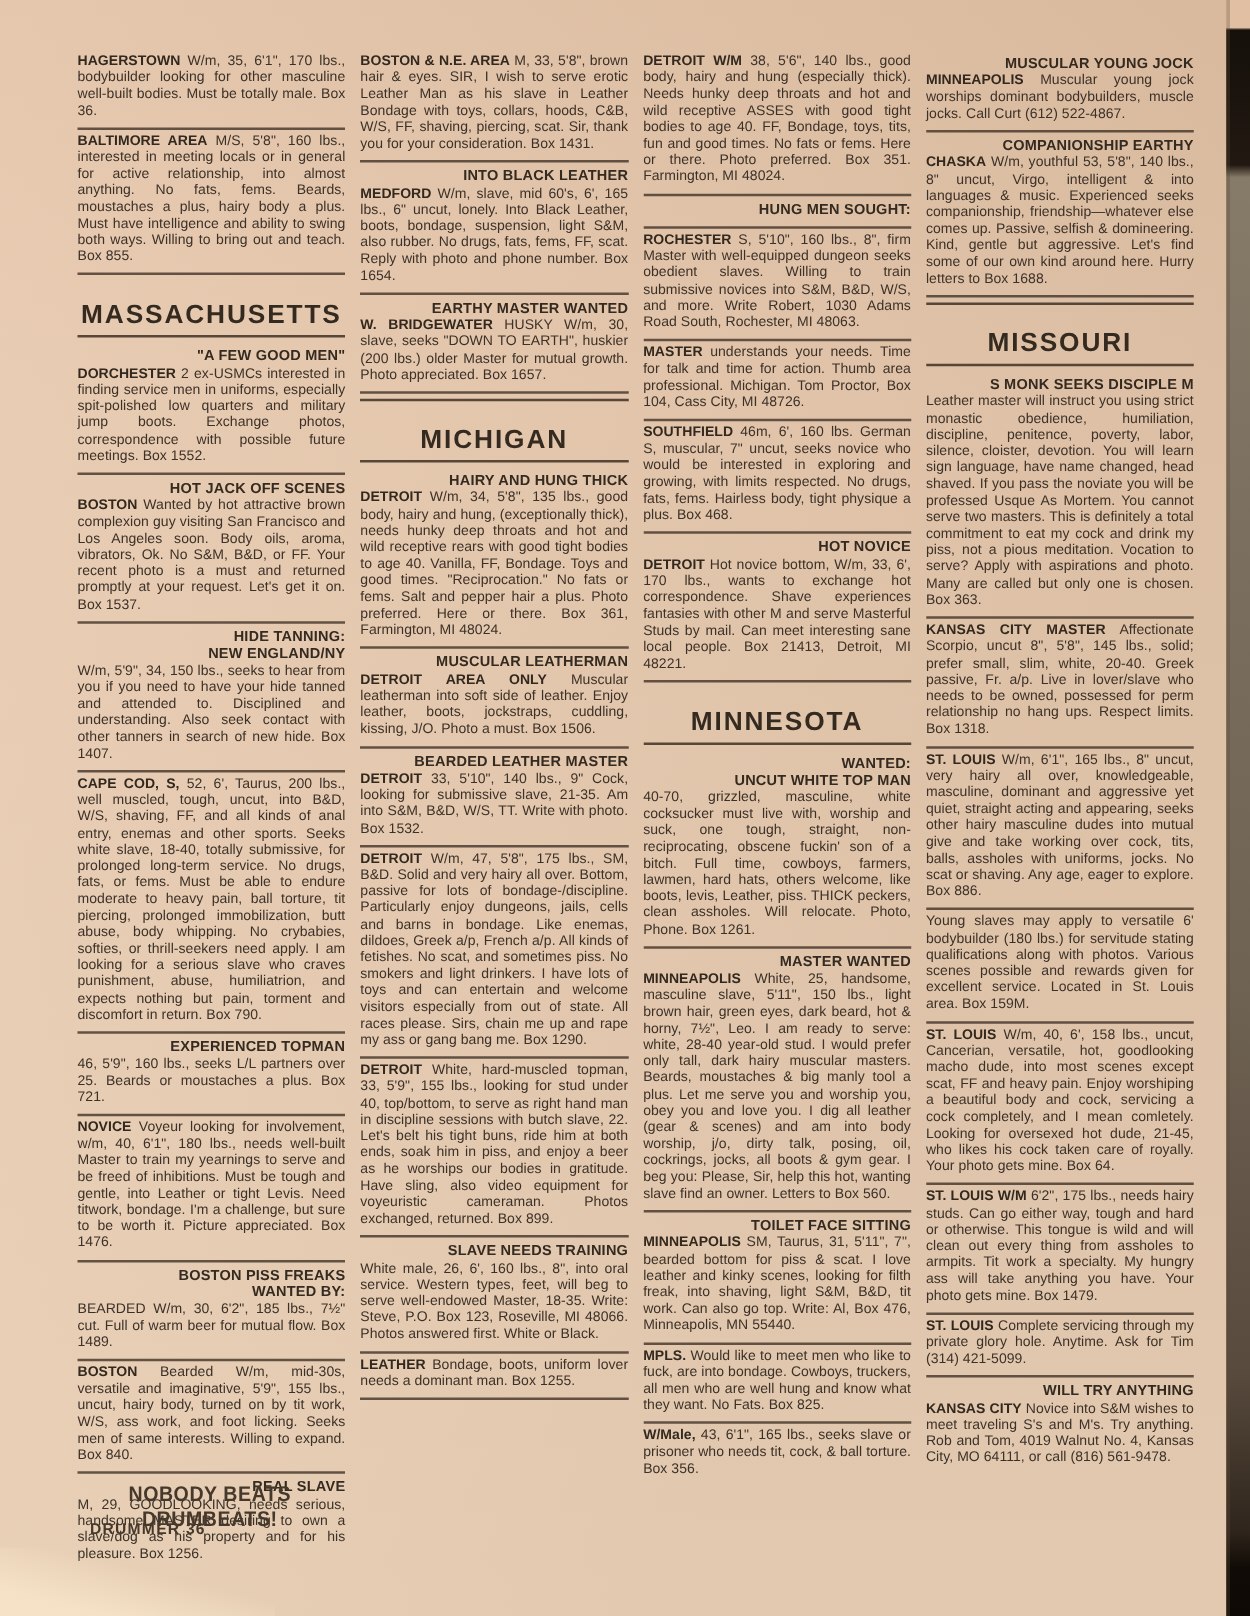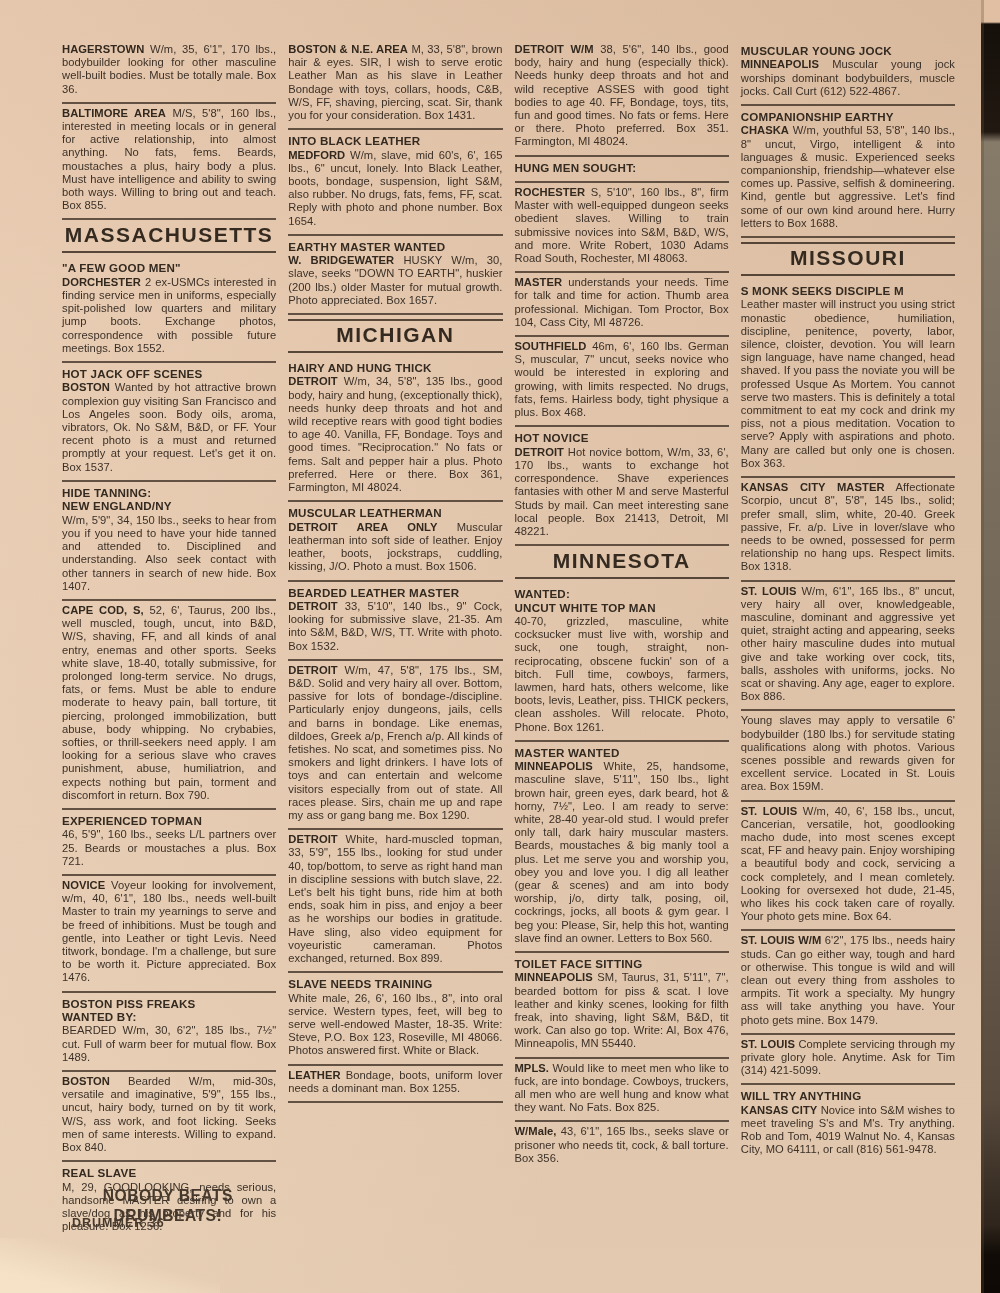--- a/index.html
+++ b/index.html
@@ -15,35 +15,35 @@
     position:absolute; left:62px; top:40px; width:893px;
     display:flex; gap:12px; align-items:flex-start;
   }
   .col { flex:1; min-width:0; }
   .ad {
     border-bottom:2px solid rgba(62,48,36,0.78);
     padding:3px 0 6px 0; margin:0;
   }
   .ad.no-rule { border-bottom:none; }
   .ad-header {
-    font-weight:bold; text-align:left; white-space:pre-line;
+    font-weight:bold; text-align:right; white-space:pre-line;
     font-size:11.6px; line-height:13.4px; letter-spacing:0.2px;
     margin:1px 0 1px 0; color:#342a20;
   }
   .ad-body {
     margin:0; font-size:11.2px; line-height:13.2px;
     text-align:justify; letter-spacing:0.05px;
     color:#3c3128;
   }
   .lead { font-weight:bold; color:#33281e; }
   .section {
     font-weight:bold; text-align:center; font-size:21px; line-height:24px;
     letter-spacing:1.5px; color:#342a20;
     border-bottom:2px solid rgba(62,48,36,0.85);
-    padding:2px 0 4px 0; margin:1px 0 4px 0;
+    padding:19px 0 4px 0; margin:1px 0 4px 0;
   }
   .section.dbl { border-top:2px solid rgba(62,48,36,0.85); margin-top:4px; }
   .footer-banner {
     position:absolute; left:62px; top:1186px; width:230px;
     text-align:center; font-weight:700; font-size:17px; letter-spacing:0.5px;
     transform:scaleX(0.92); transform-origin:left center; color:#46392c;
   }
   .footer-page {
     position:absolute; left:72px; top:1216px;
     font-size:12.5px; font-weight:600; letter-spacing:1px; color:#46392c;

